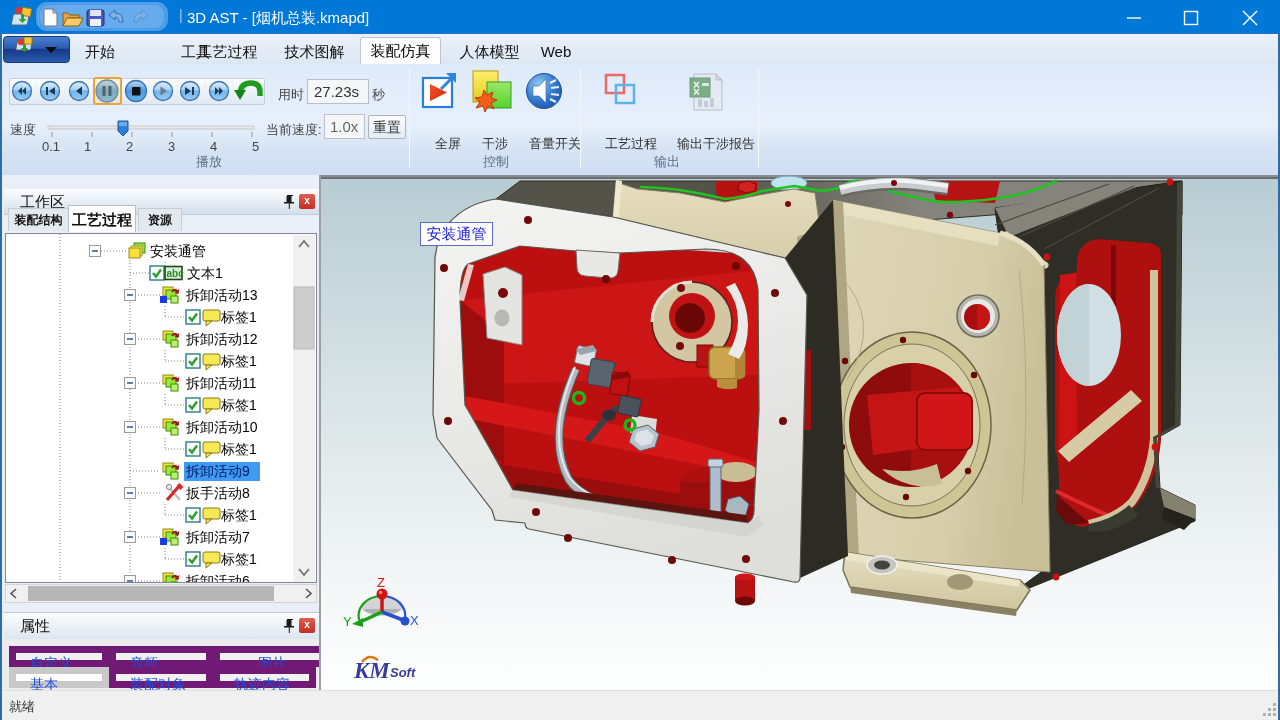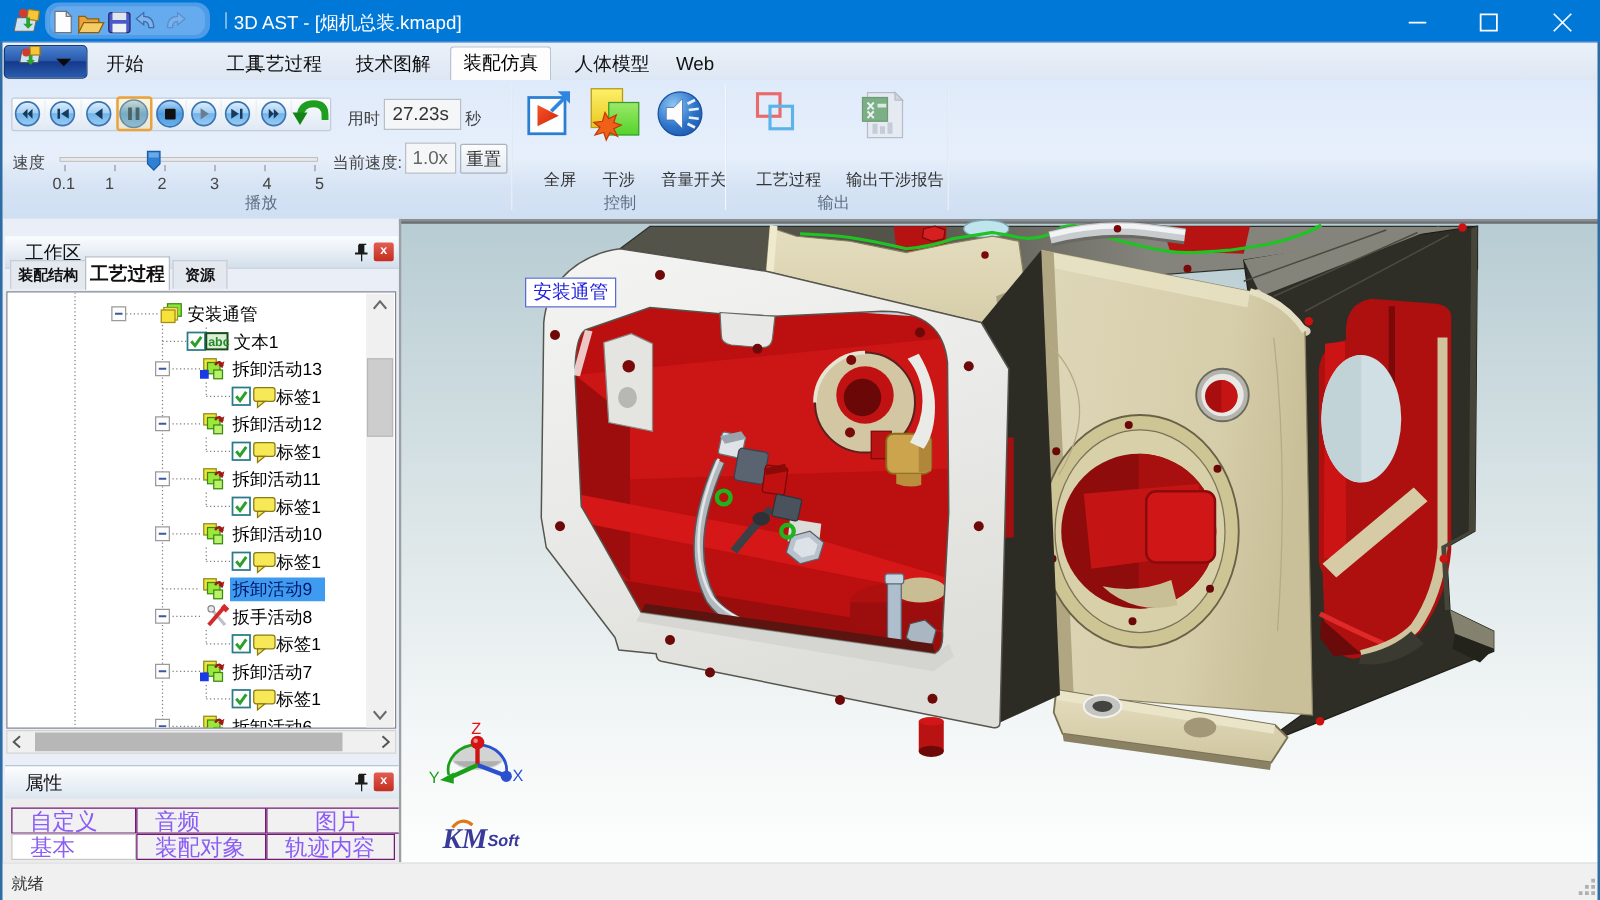--- a/index.html
+++ b/index.html
@@ -32,21 +32,21 @@
 #leftpanel { left:0; top:175px; width:319px; height:515px; background:#eaeff7; border-left:2px solid #9fc3e7; }
 #wk-head { position:absolute; left:2px; top:14px; width:315px; height:26px; background:linear-gradient(#fbfdfe,#d3dfec); border-bottom:1px solid #c3cfdd; }
 .panel-title { font-size:15px; color:#111; }
 .closebtn { position:absolute; width:16px; height:15px; background:linear-gradient(#e35d52,#c22e20); border-radius:2px; color:#fff; font-size:10px; line-height:14px; text-align:center; font-weight:bold; }
 .wtab { position:absolute; font-size:12px; color:#111; text-align:center; }
 #tree { position:absolute; left:3px; top:58px; width:312px; height:350px; background:#fff; border:1px solid #828790; overflow:hidden; }
 .vsb { position:absolute; right:1px; top:1px; width:22px; height:348px; background:#f0f0f0; }
 .hsb { position:absolute; left:3px; top:409px; width:312px; height:19px; background:#f0f0f0; border:1px solid #d4d4d4; }
 
 #prop-head { position:absolute; left:2px; top:437px; width:315px; height:38px; background:linear-gradient(#fcfdfe,#cfdcea); border-top:1px solid #b9c6d6; }
-.ptab { position:absolute; height:21px; background:#f1f1f1; border:1px solid #701a75; font-size:18px; color:#8b5cf6; line-height:20px; padding-left:14px; }
+.ptab { position:absolute; height:21px; background:#f1f1f1; border:7px solid #701a75; font-size:14px; color:#1d4ed8; line-height:20px; padding-left:14px; }
 
 
 #viewport { left:319px; top:175px; width:961px; height:515px; background:#e8eef6; }
 #vpsvg { position:absolute; left:0; top:0; }
 #tooltip { position:absolute; left:101px; top:47px; width:73px; height:24px; background:#fff; border:1px solid #5a6acd; font-size:15px; color:#2222dd; text-align:center; line-height:22px; }
 
 
 #statusbar { left:0; top:690px; width:1280px; height:30px; background:#f0f0f0; border-top:1px solid #e0e0e0; }
 #statusbar span { position:absolute; left:9px; top:7px; font-size:13px; color:#333; }
 </style>

